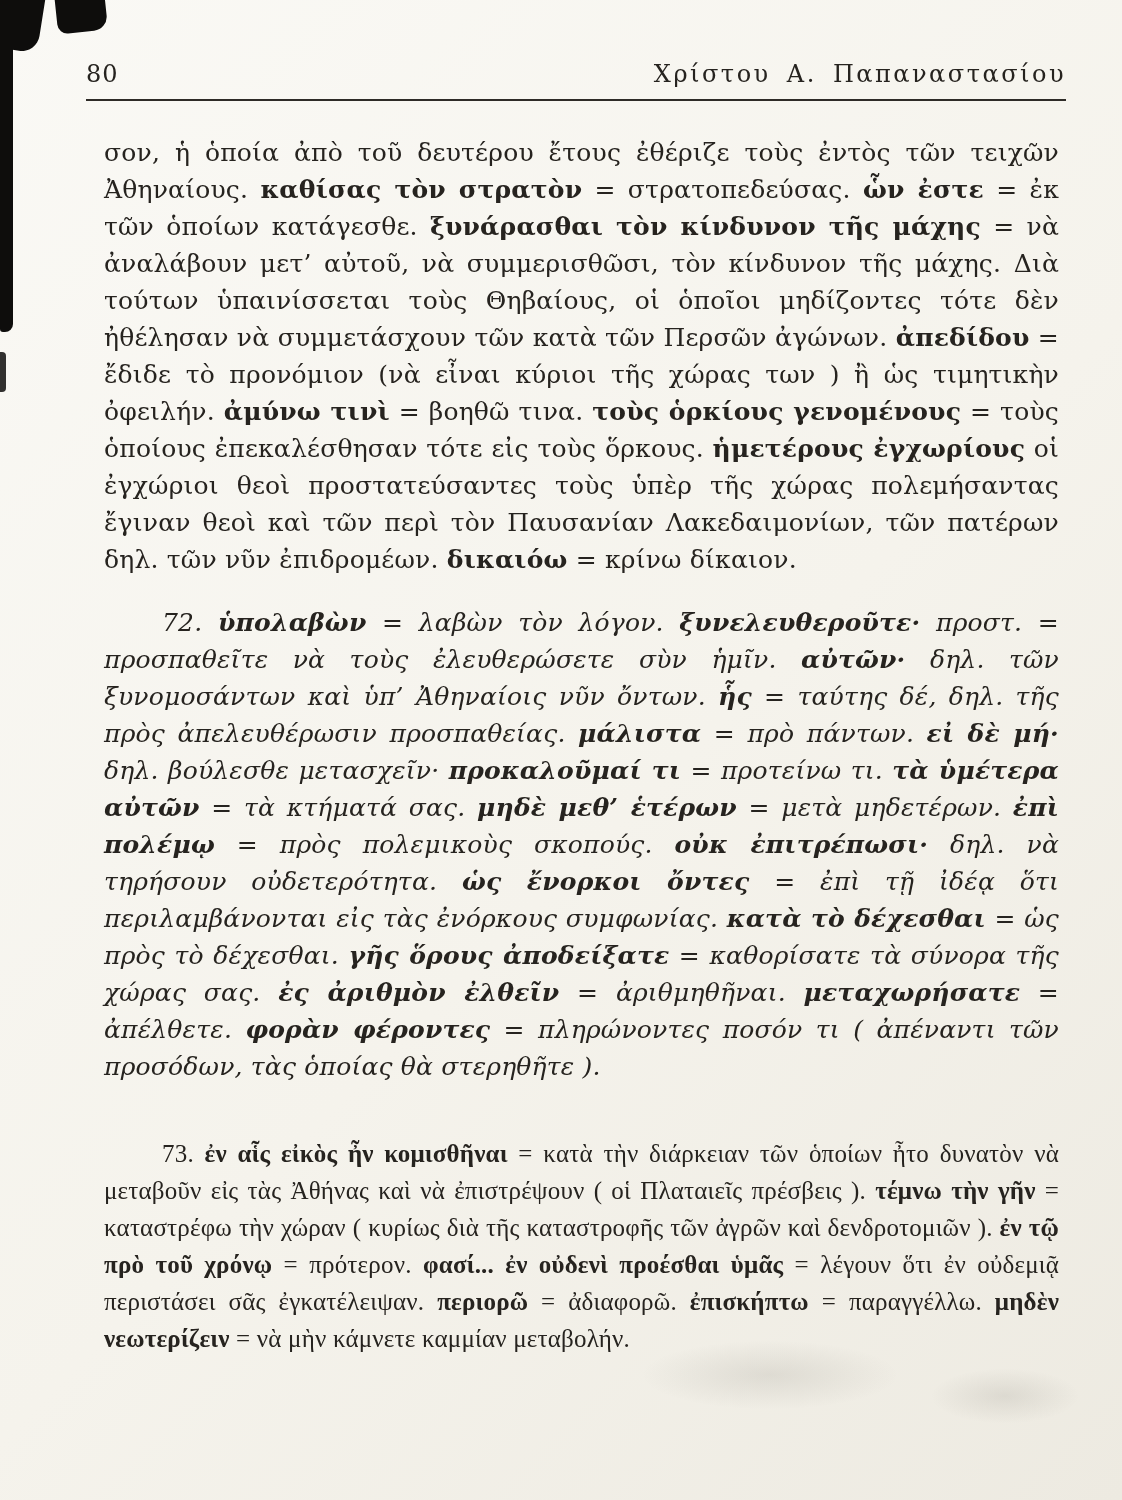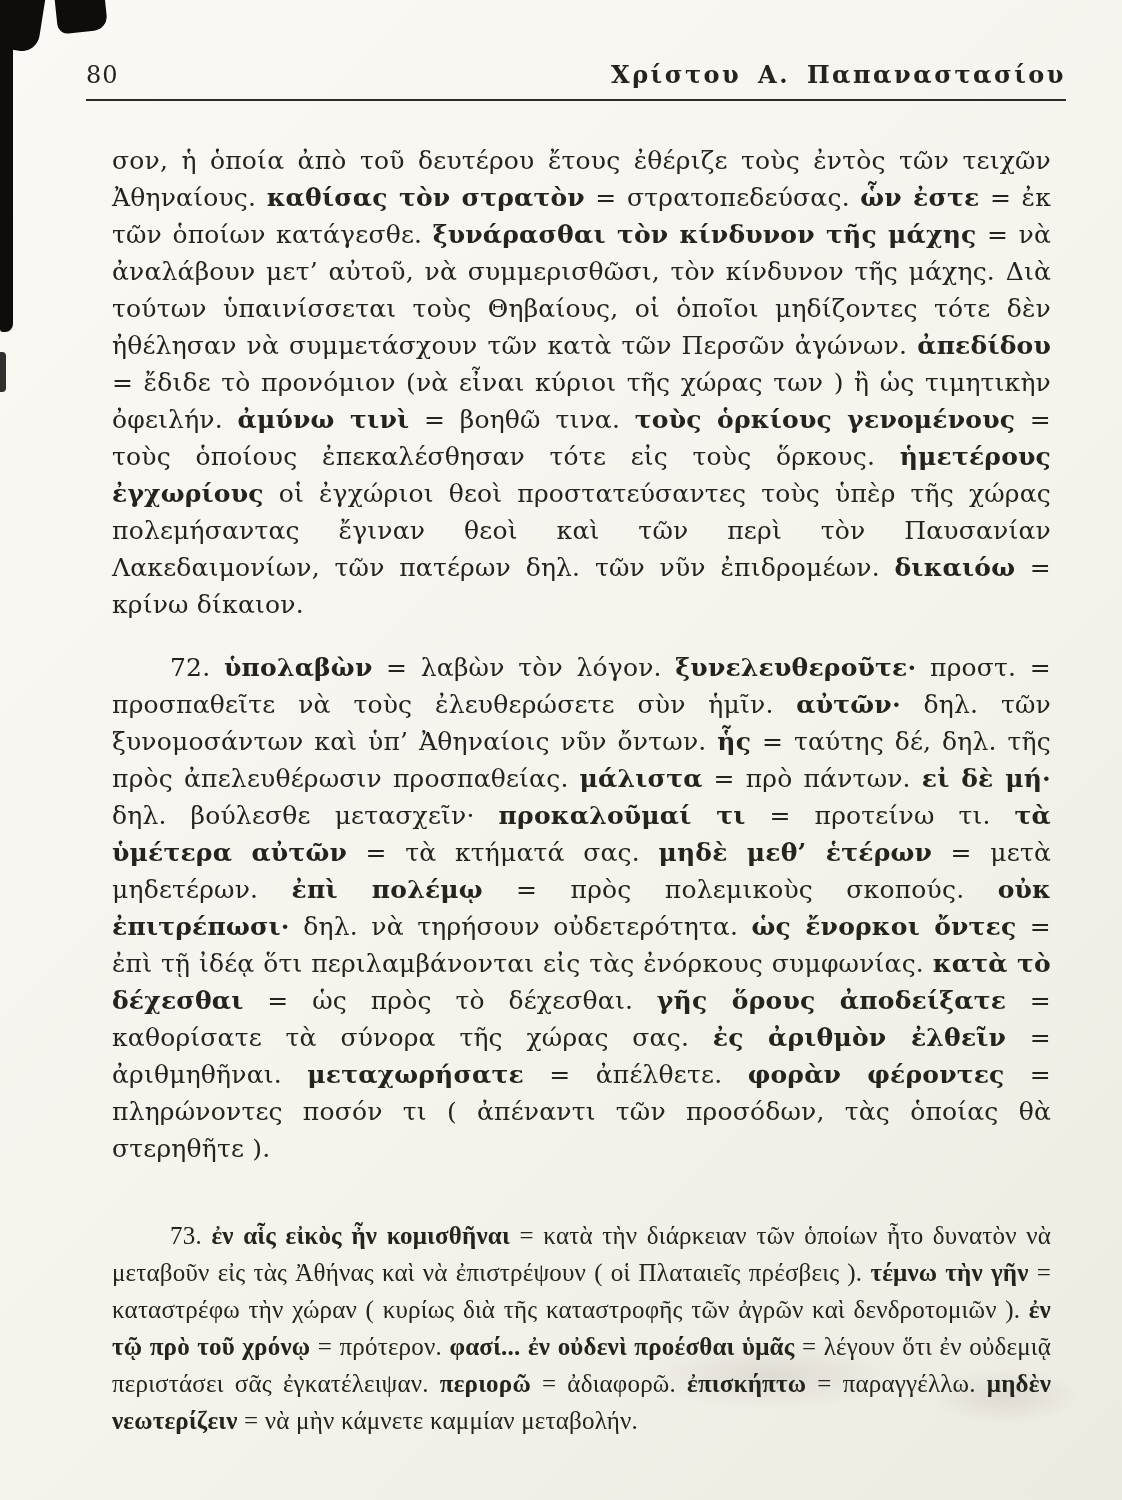--- a/index.html
+++ b/index.html
@@ -30,21 +30,20 @@
     justify-content: space-between;
     align-items: baseline;
     font-size: 24px;
   }
   .page-number {
     letter-spacing: 1px;
   }
   .header-author {
     letter-spacing: 2.5px;
     word-spacing: 6px;
-    font-weight: bold;
   }
   .header-rule {
     position: absolute;
     top: 99px;
     left: 86px;
     width: 980px;
     height: 2px;
     background: #2e2b27;
   }
   
@@ -52,26 +51,26 @@
     position: absolute;
     top: 130px;
     left: 100px;
     width: 963px;
     font-size: 25px;
     line-height: 37px;
     text-align: justify;
     letter-spacing: 0.2px;
   }
   .para {
-    margin: 12px;
+    margin: 4px;
   }
   .para.indent {
     text-indent: 58px;
   }
-  .para:nth-child(2) { margin-top: 26px; }
+  .para:nth-child(2) { margin-top: 26px; font-style: italic; }
   .para:nth-child(3) { margin-top: 50px; font-family: Liberation Serif, serif; }
   .lemma {
     font-weight: bold;
   }
   
   .artifact {
     position: absolute;
     background: #0e0d0c;
   }
   .artifact-corner {

